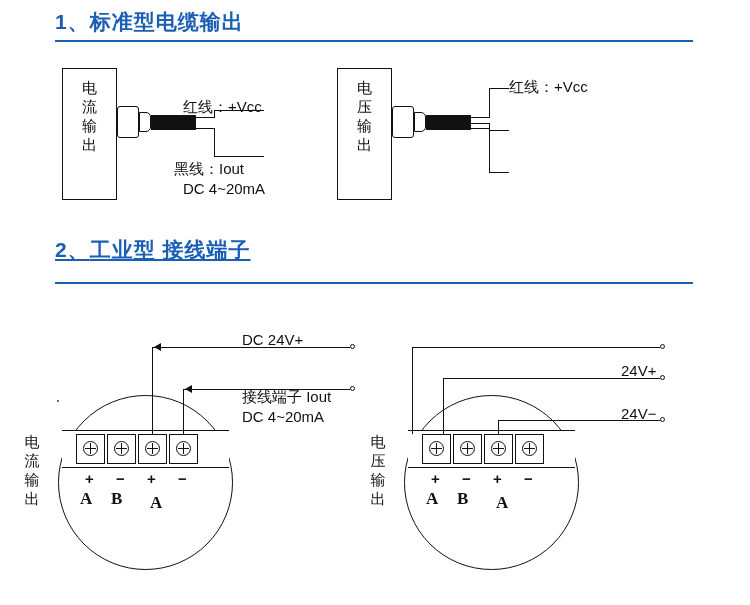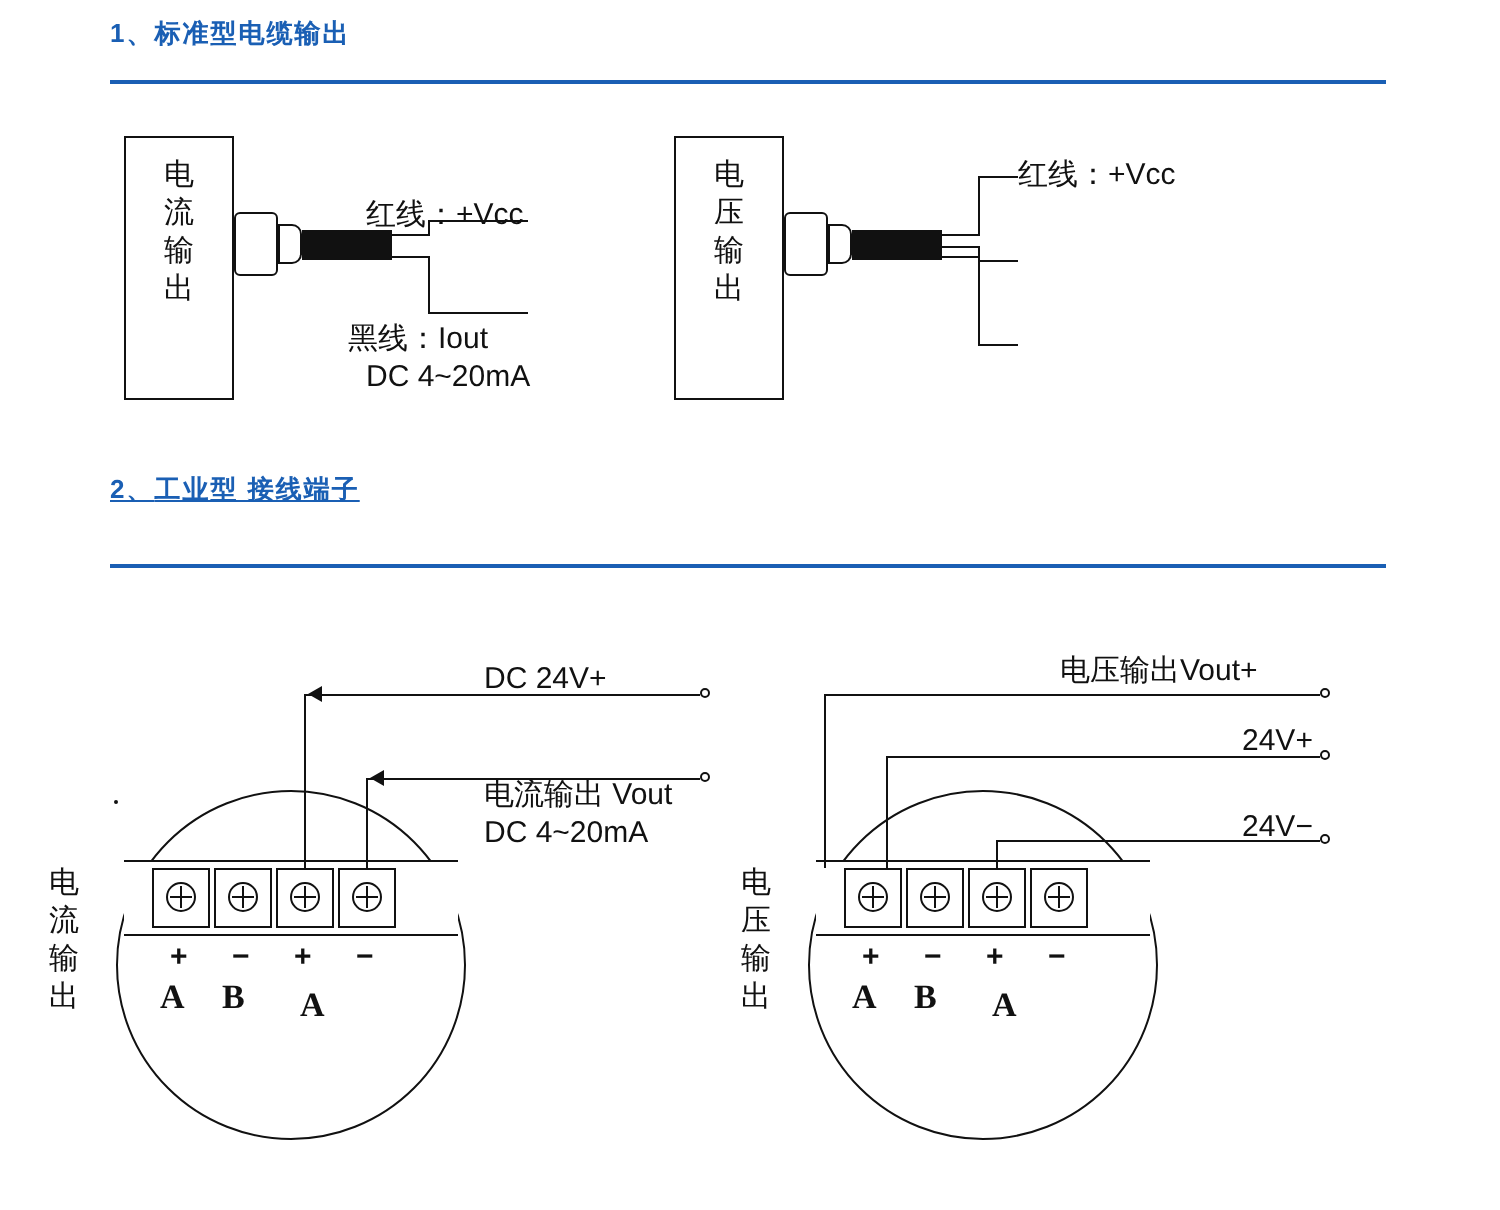--- a/index.html
+++ b/index.html
@@ -17,21 +17,21 @@
   }
   .page {
     position: absolute;
     left: 0; top: 0;
     width: 750px;
     height: 605px;
   }
   
   .section-title {
     position: absolute;
-    font-size: 13px;
+    font-size: 21px;
     font-weight: bold;
     color: #1a5fb4;
     letter-spacing: 1px;
     white-space: nowrap;
   }
   .section-rule {
     position: absolute;
     height: 2px;
     background: #1a5fb4;
   }
@@ -229,21 +229,21 @@
   <div class="line" style="left:152px; top:347px; width:1px; height:87px;"></div>
   <div class="line hline" style="left:152px; top:347px; width:198px;"></div>
   <div class="arrow-left" style="left:154px; top:343px;"></div>
   <div class="dot" style="left:350px; top:344px;"></div>
   <div class="label" style="left:242px; top:331px;">DC 24V+</div>
 
   <div class="line" style="left:183px; top:389px; width:1px; height:45px;"></div>
   <div class="line hline" style="left:183px; top:389px; width:167px;"></div>
   <div class="arrow-left" style="left:185px; top:385px;"></div>
   <div class="dot" style="left:350px; top:386px;"></div>
-  <div class="label" style="left:242px; top:388px;">电流输出 Vout</div>
+  <div class="label" style="left:242px; top:388px;">接线端子 Iout</div>
   <div class="label" style="left:242px; top:408px;">DC 4~20mA</div>
 
   <div class="circle" style="left:404px; top:395px; width:175px; height:175px;"></div>
   <div class="vtext" style="left:356px; top:432px; width:44px;">电
 压
 输
 出</div>
 
   <div class="term-strip" style="left:408px; top:430px; width:167px; height:38px;"></div>
   <div class="term-block" style="left:422px; top:434px; width:29px; height:30px;"></div>
@@ -260,21 +260,20 @@
   <div class="sym" style="left:493px; top:470px;">+</div>
   <div class="sym" style="left:524px; top:470px;">−</div>
 
   <div class="sym-letter" style="left:426px; top:489px;">A</div>
   <div class="sym-letter" style="left:457px; top:489px;">B</div>
   <div class="sym-letter" style="left:496px; top:493px;">A</div>
 
   <div class="line" style="left:412px; top:347px; width:1px; height:87px;"></div>
   <div class="line hline" style="left:412px; top:347px; width:248px;"></div>
   <div class="dot" style="left:660px; top:344px;"></div>
-  <div class="label" style="left:530px; top:326px;">电压输出Vout+</div>
 
   <div class="line" style="left:443px; top:378px; width:1px; height:56px;"></div>
   <div class="line hline" style="left:443px; top:378px; width:217px;"></div>
   <div class="dot" style="left:660px; top:375px;"></div>
   <div class="label" style="left:621px; top:362px;">24V+</div>
 
   <div class="line" style="left:498px; top:420px; width:1px; height:14px;"></div>
   <div class="line hline" style="left:498px; top:420px; width:162px;"></div>
   <div class="dot" style="left:660px; top:417px;"></div>
   <div class="label" style="left:621px; top:405px;">24V−</div>

